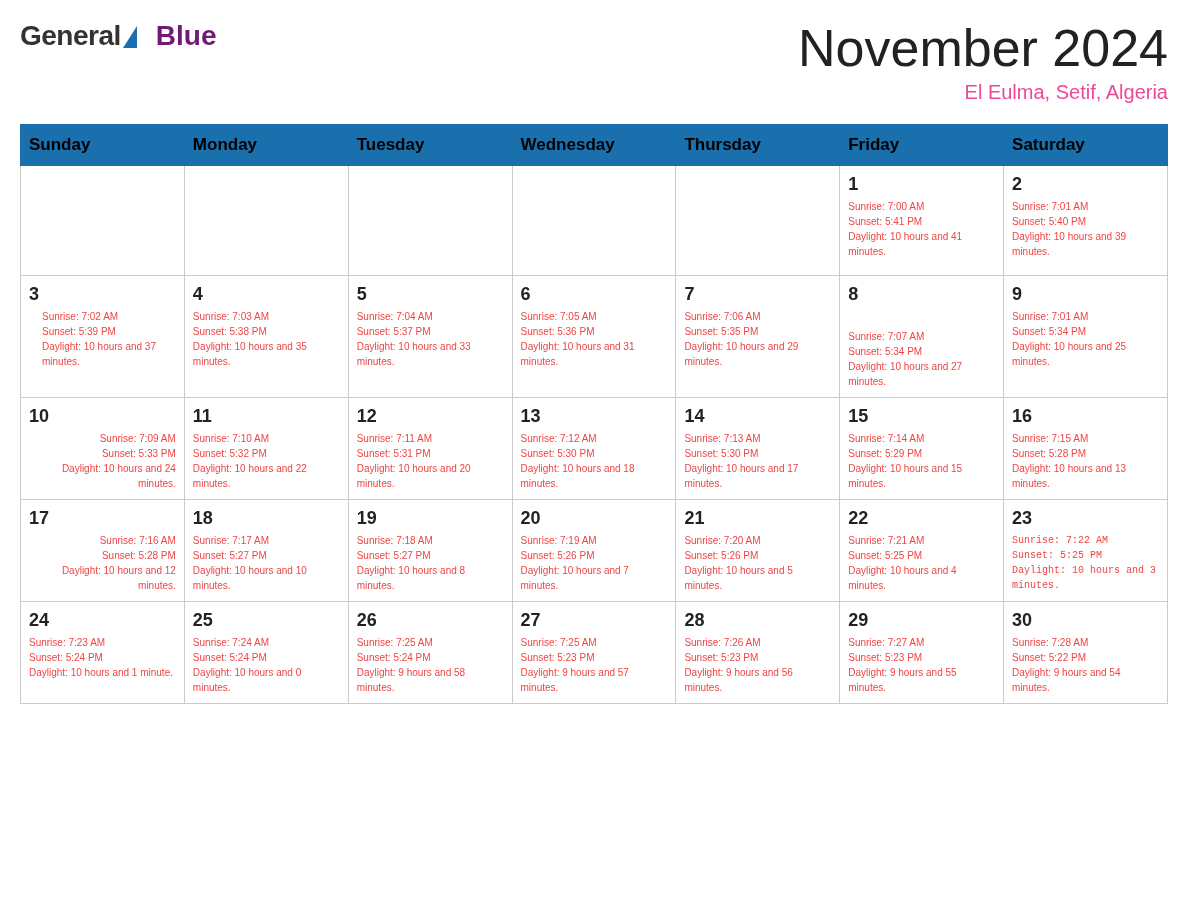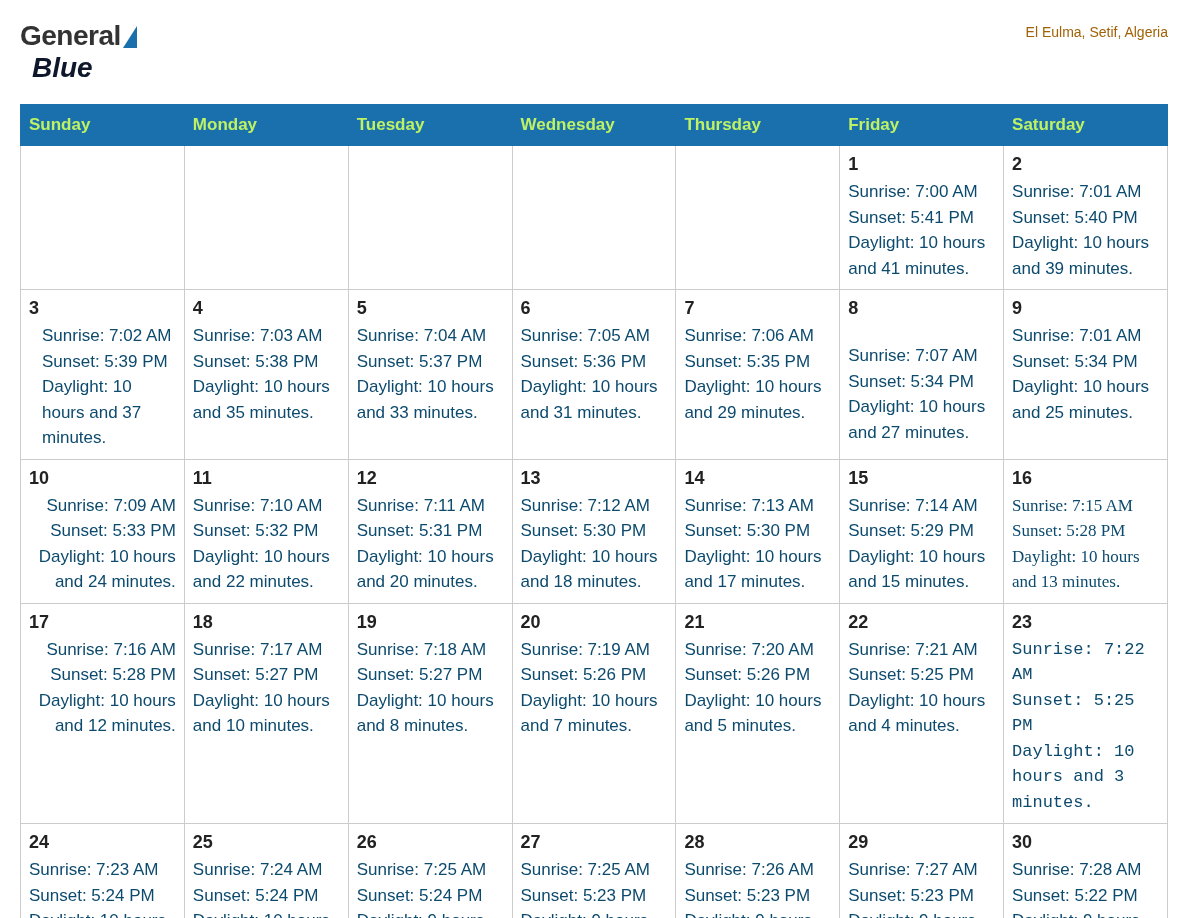--- a/index.html
+++ b/index.html
@@ -12,21 +12,21 @@
       min-height: 918px;
     }
     .header {
       display: flex;
       justify-content: space-between;
       align-items: flex-start;
       margin-bottom: 20px;
     }
     .logo {
       display: flex;
-      flex-direction: column;
+      flex-direction: row;
       align-items: flex-start;
     }
     .logo-top {
       display: flex;
       align-items: center;
     }
     .logo-general {
       font-size: 28px;
       font-weight: bold;
       color: #333;
@@ -36,46 +36,45 @@
       width: 0;
       height: 0;
       border-left: 14px solid transparent;
       border-bottom: 22px solid #1a6fad;
       margin-left: 2px;
       margin-top: 2px;
     }
     .logo-bottom {
       font-size: 28px;
       font-weight: bold;
-      color: #0f172a;
+      color: #701a75;
       margin-top: -6px;
-      margin-left: 10px;
-      font-style: italic;
+      margin-left: 17px;
     }
     .title-area {
       text-align: right;
     }
     .month-title {
       font-size: 52px;
       font-weight: normal;
       color: #222;
       line-height: 1.1;
     }
     .location {
-      font-size: 14px;
-      color: #a16207;
+      font-size: 20px;
+      color: #ec4899;
       margin-top: 4px;
     }
     .calendar {
       width: 100%;
       border-collapse: collapse;
     }
     .calendar th {
       background-color: #1a6fad;
-      color: #bef264;
+      color: #000000;
       font-size: 17px;
       font-weight: bold;
       padding: 10px 8px;
       text-align: left;
       border: 1px solid #1a6fad;
     }
     .calendar td {
       border: 1px solid #ccc;
       vertical-align: top;
       padding: 6px 8px;
@@ -83,22 +82,22 @@
       min-height: 100px;
     }
     .day-number {
       font-size: 18px;
       font-weight: bold;
       color: #222;
       display: block;
       margin-bottom: 4px;
     }
     .day-info {
-      font-size: 17px;
-      color: #0c4a6e;
+      font-size: 10px;
+      color: #ef4444;
       line-height: 1.5;
     }
     tr.week-row td {
       padding-top: 8px;
       padding-bottom: 8px;
     }
     .first-row td {
       height: 110px;
     }
   </style>
@@ -109,20 +108,21 @@
   <div class="logo">
     <div class="logo-top">
       <span class="logo-general">General</span>
       <div class="logo-triangle"></div>
     </div>
     <div style="margin-left:2px;">
       <span class="logo-bottom">Blue</span>
     </div>
   </div>
   <div class="title-area">
+    <div class="month-title">November 2024</div>
     <div class="location">El Eulma, Setif, Algeria</div>
   </div>
 </div>
 
 <table class="calendar">
   <thead>
     <tr>
     <th>Sunday</th>
         <th>Monday</th>
         <th>Tuesday</th>
@@ -228,21 +228,21 @@
 Daylight: 10 hours and 17 minutes.</div>
         </td>
         <td>
           <span class="day-number">15</span>
           <div class="day-info" style="white-space: pre-line;">Sunrise: 7:14 AM
 Sunset: 5:29 PM
 Daylight: 10 hours and 15 minutes.</div>
         </td>
         <td>
           <span class="day-number">16</span>
-          <div class="day-info" style="white-space: pre-line; font-family: Liberation Serif, serif;">Sunrise: 7:15 AM
+          <div class="day-info" style="white-space: pre-line;">Sunrise: 7:15 AM
 Sunset: 5:28 PM
 Daylight: 10 hours and 13 minutes.</div>
         </td>
       </tr>
       <tr class="week-row">
         <td>
           <span class="day-number">17</span>
           <div class="day-info" style="white-space: pre-line; text-align: right;">Sunrise: 7:16 AM
 Sunset: 5:28 PM
 Daylight: 10 hours and 12 minutes.</div>

